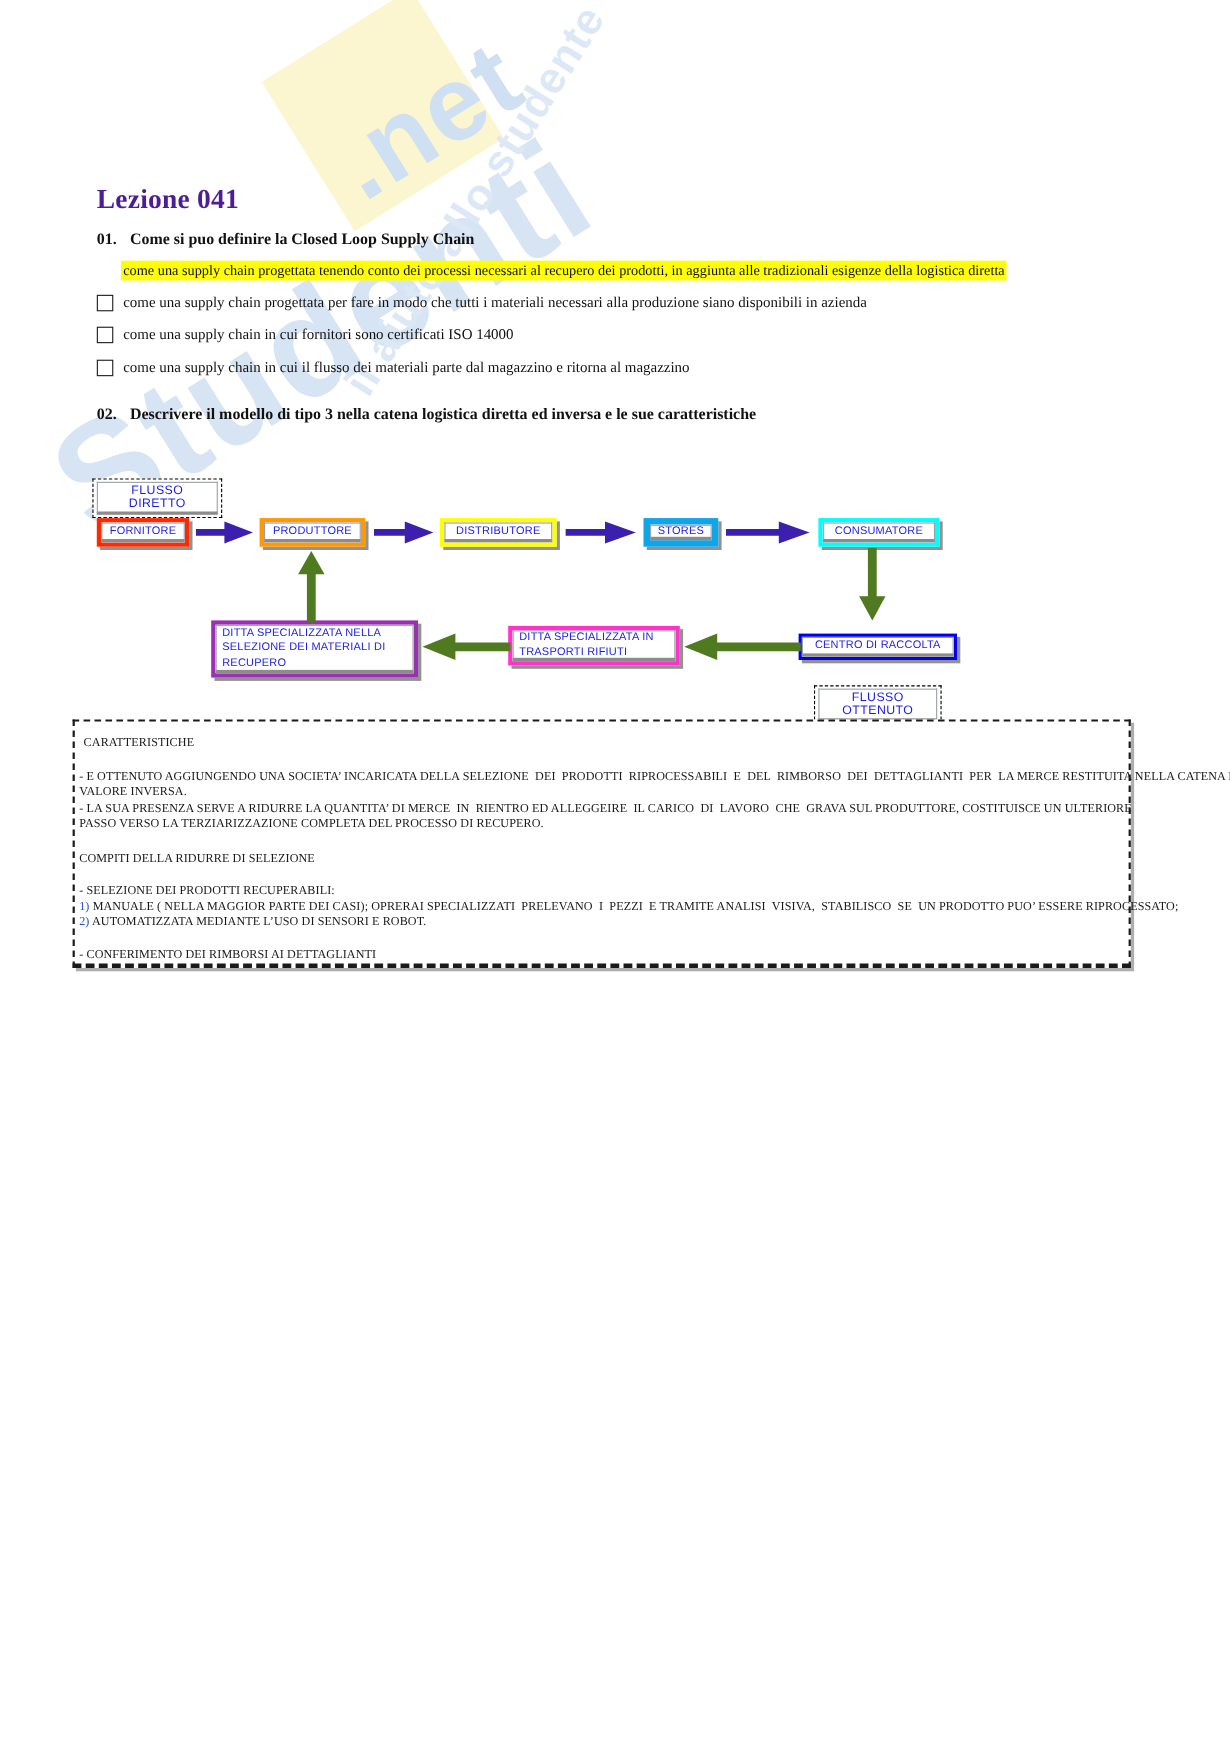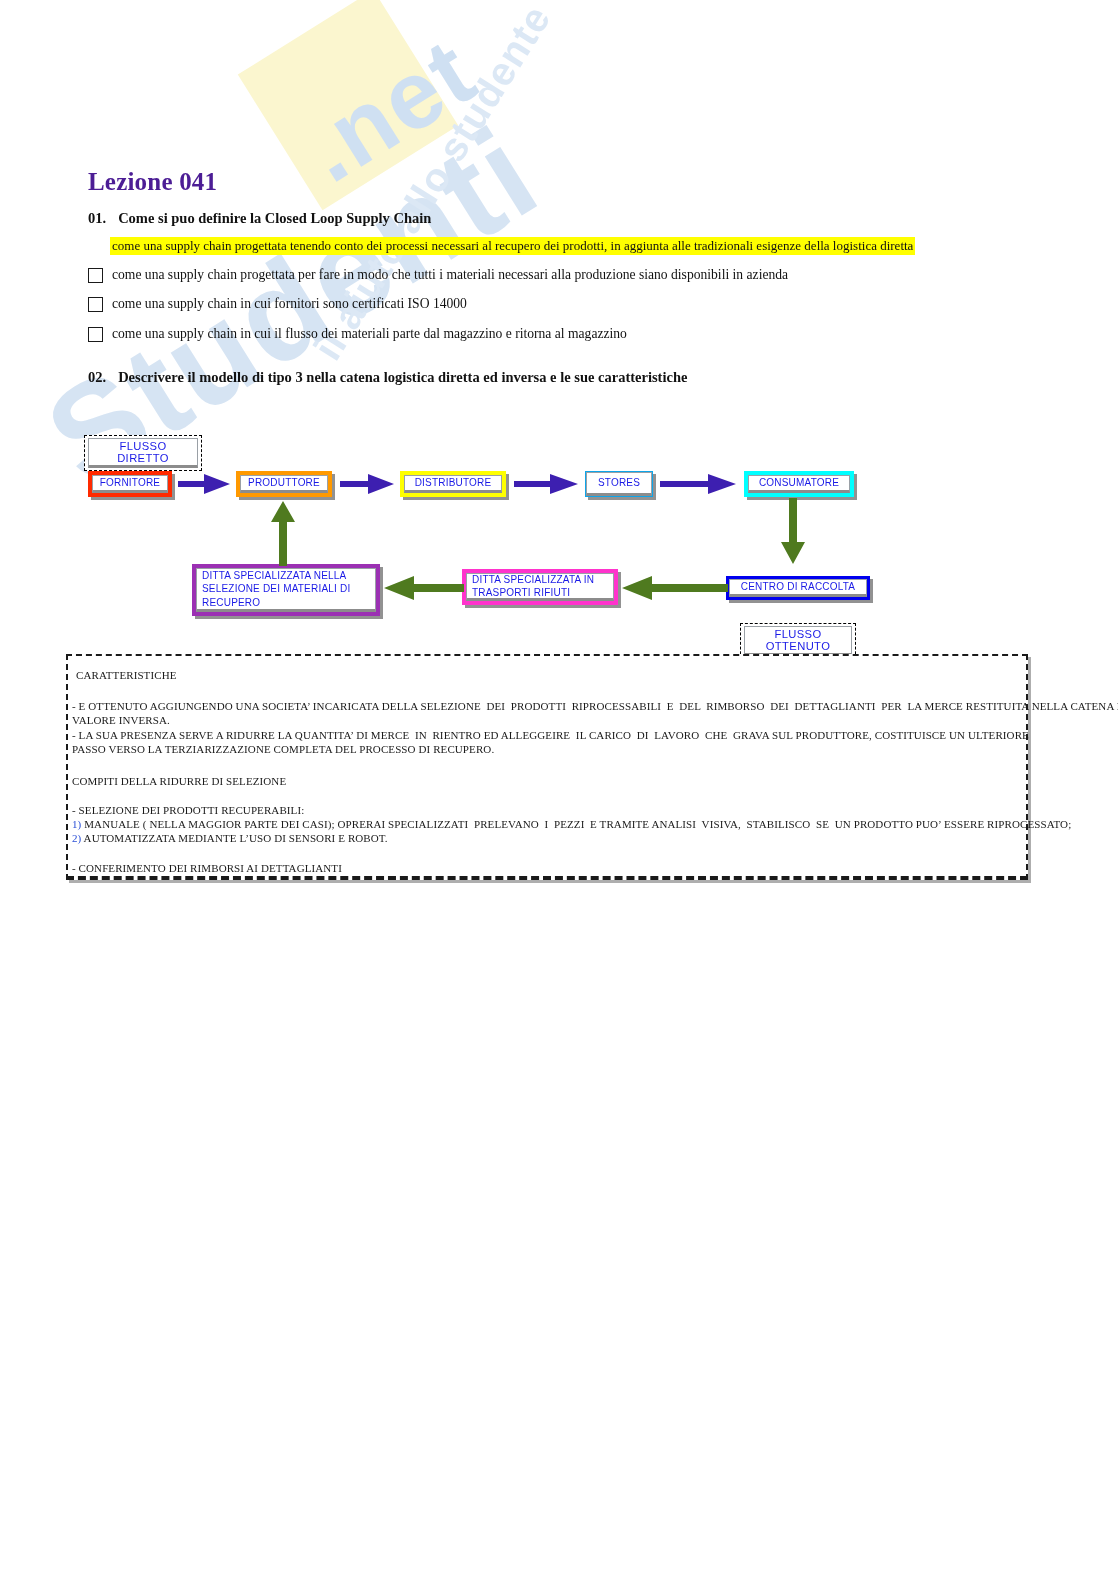--- a/index.html
+++ b/index.html
@@ -251,21 +251,21 @@
     </div>
 
     <div class="flowbox center" style="left:236px; top:471px; width:96px; height:26px; border:4px solid #ff9900;">
       <div class="inner">PRODUTTORE</div>
     </div>
 
     <div class="flowbox center" style="left:400px; top:471px; width:106px; height:26px; border:4px solid #ffff00;align-items:flex-end;">
       <div class="inner">DISTRIBUTORE</div>
     </div>
 
-    <div class="flowbox center" style="left:585px; top:471px; width:68px; height:26px; border:1px solid #0ea5e9;">
+    <div class="flowbox center" style="left:585px; top:471px; width:68px; height:26px; border:6px solid #0ea5e9;">
       <div class="inner">STORES</div>
     </div>
 
     <div class="flowbox center" style="left:744px; top:471px; width:110px; height:26px; border:4px solid #00ffff;">
       <div class="inner">CONSUMATORE</div>
     </div>
 
     <svg class="arrow" style="left:178px; top:472px;" width="56" height="24" viewBox="0 0 56 24">
       <path d="M0 9 L26 9 L26 2 L52 12 L26 22 L26 15 L0 15 Z" fill="#3d1fb0"></path>
     </svg>

